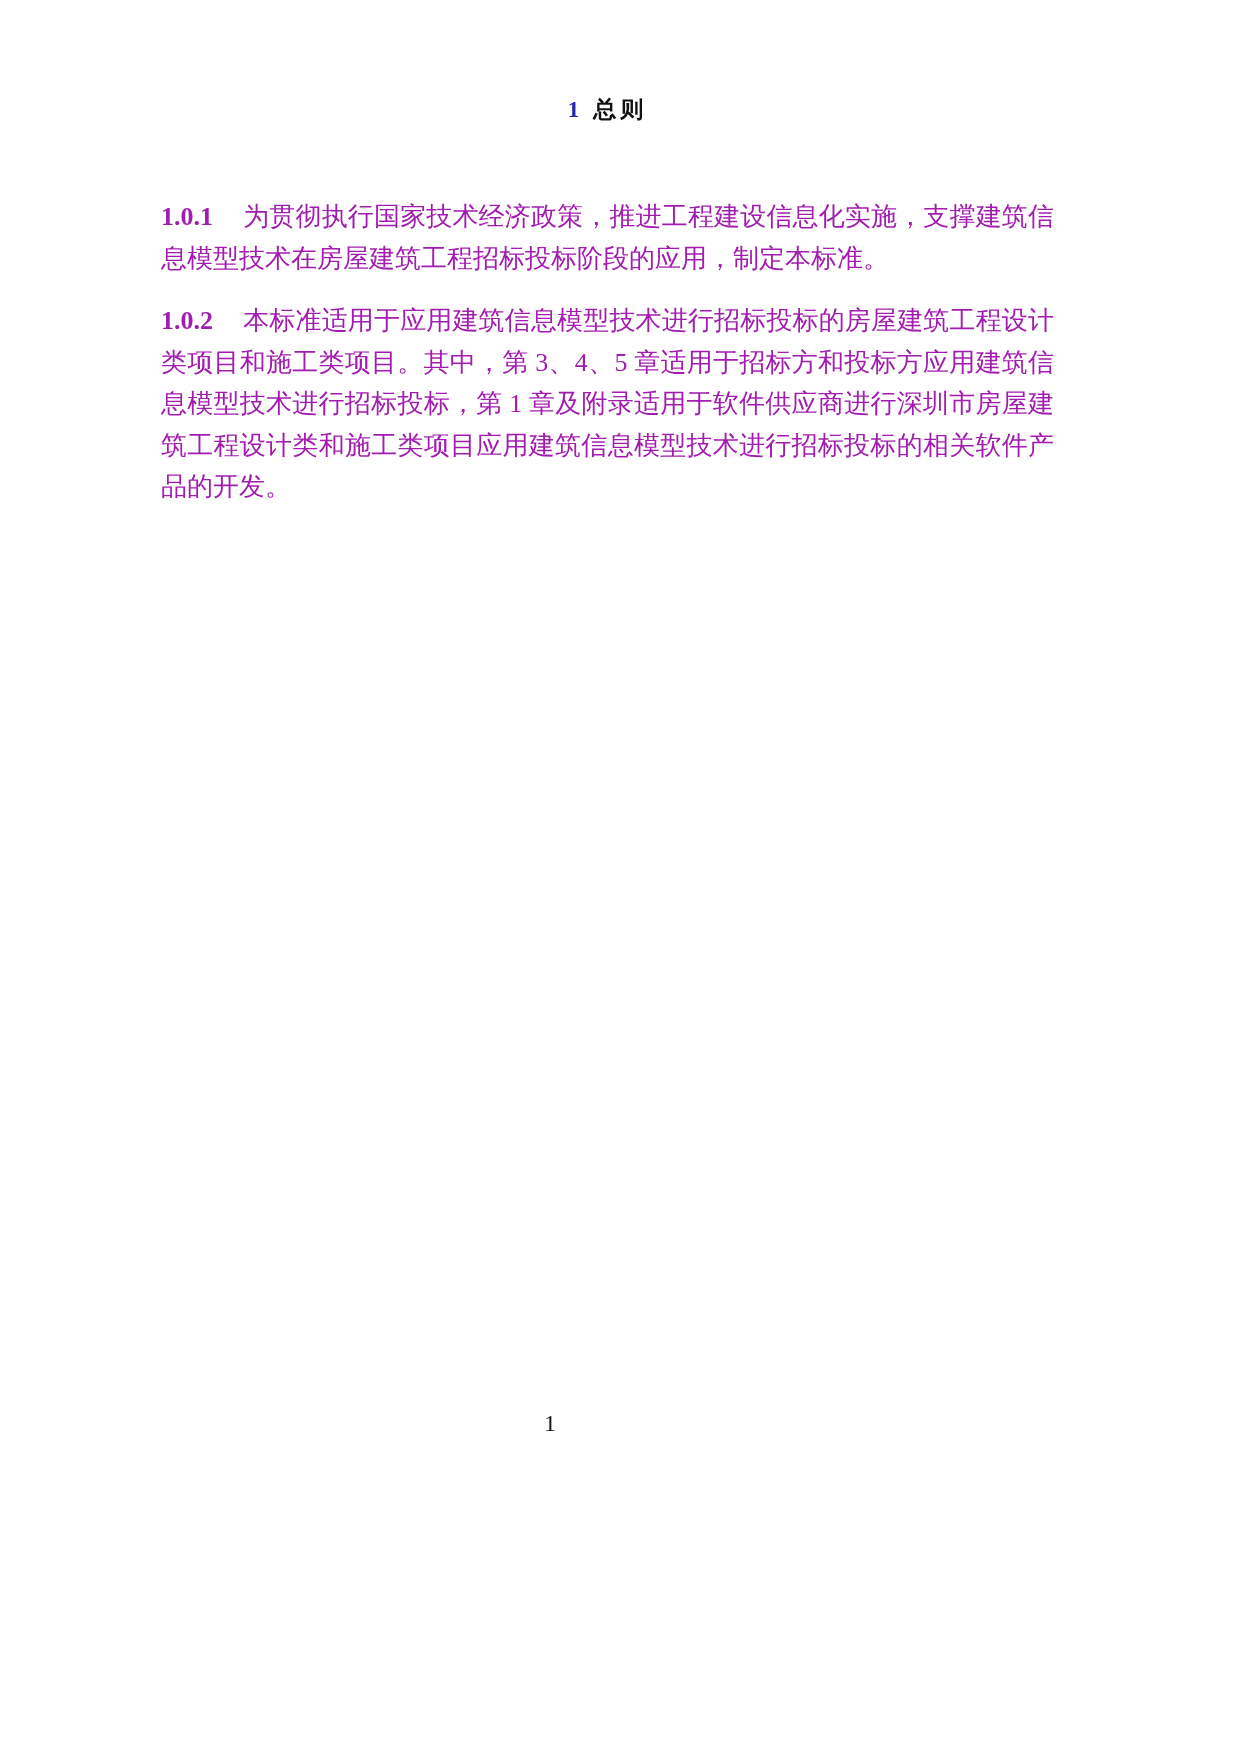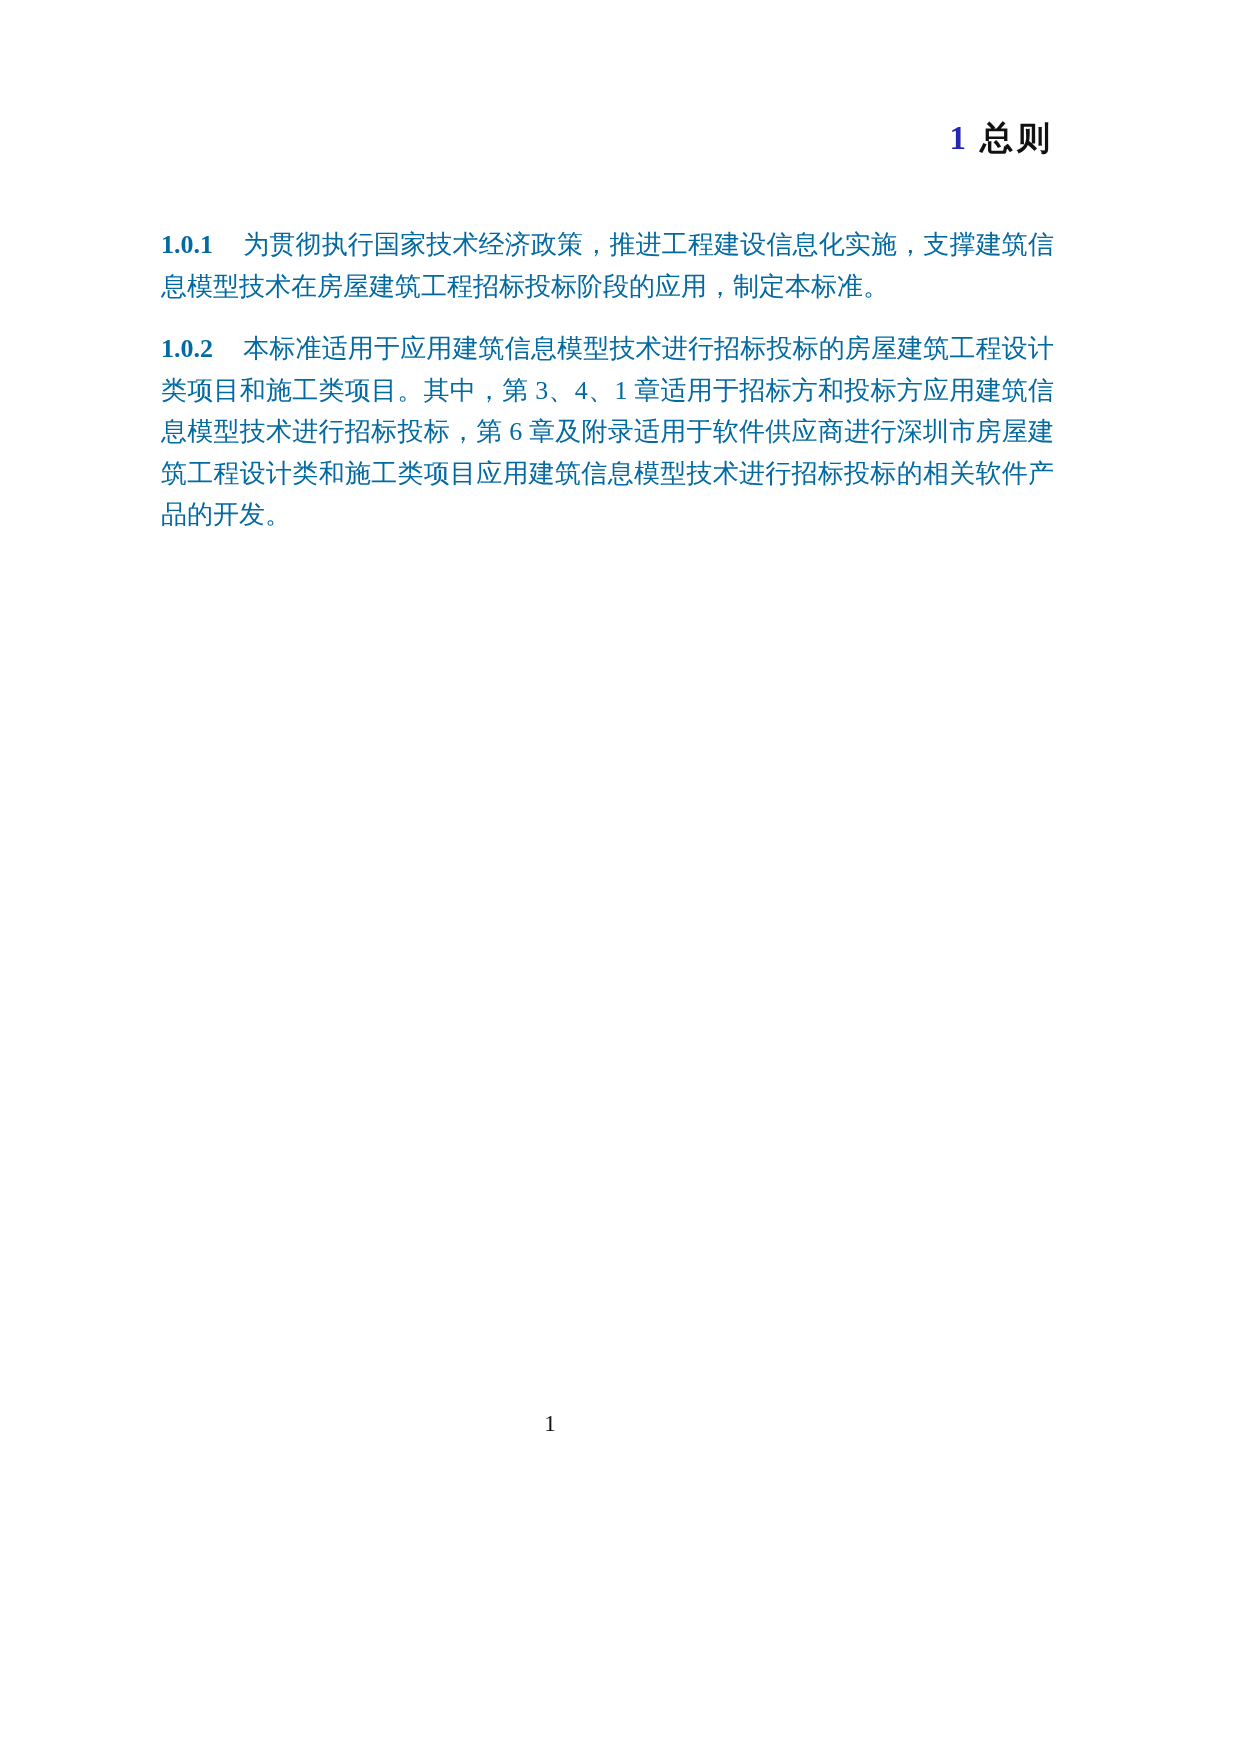--- a/index.html
+++ b/index.html
@@ -17,23 +17,23 @@
   }
 
   .content {
     position: absolute;
     left: 161px;
     top: 0;
     width: 893px;
   }
 
   .chapter-title {
-    margin-top: 120px;
-    text-align: right;
-    font-size: 33px;
+    margin-top: 92px;
+    text-align: center;
+    font-size: 23px;
     line-height: 36px;
     font-weight: bold;
     color: #111111;
   }
   .chapter-title .chapter-number {
     color: #2626b0;            
     margin-right: 14px;
     letter-spacing: 0;
   }
   .chapter-title .chapter-text {
@@ -42,21 +42,21 @@
 
   .clauses {
     margin-top: 68px;
   }
 
   .clause {
     font-size: 26px;
     line-height: 41.5px;
     text-align: justify;
     margin-bottom: 21px;
-    color: #0369a1;
+    color: #a21caf;
   }
   .clause .clause-number {
     font-weight: bold;
     margin-right: 30px;
     white-space: nowrap;
   }
 
   .footer-page-number {
     position: absolute;
     top: 1408px;
@@ -79,21 +79,21 @@
       <span class="chapter-number">1</span><span class="chapter-text">总则</span>
     </h1>
 
     <div class="clauses">
 
       <p class="clause">
         <span class="clause-number">1.0.1</span><span>为贯彻执行国家技术经济政策，推进工程建设信息化实施，支撑建筑信息模型技术在房屋建筑工程招标投标阶段的应用，制定本标准。</span>
       </p>
 
       <p class="clause">
-        <span class="clause-number">1.0.2</span><span>本标准适用于应用建筑信息模型技术进行招标投标的房屋建筑工程设计类项目和施工类项目。其中，第 3、4、1 章适用于招标方和投标方应用建筑信息模型技术进行招标投标，第 6 章及附录适用于软件供应商进行深圳市房屋建筑工程设计类和施工类项目应用建筑信息模型技术进行招标投标的相关软件产品的开发。</span>
+        <span class="clause-number">1.0.2</span><span>本标准适用于应用建筑信息模型技术进行招标投标的房屋建筑工程设计类项目和施工类项目。其中，第 3、4、5 章适用于招标方和投标方应用建筑信息模型技术进行招标投标，第 1 章及附录适用于软件供应商进行深圳市房屋建筑工程设计类和施工类项目应用建筑信息模型技术进行招标投标的相关软件产品的开发。</span>
       </p>
 
 
     </div>
 
   </div>
 
   <div class="footer-page-number">1</div>
 
 </div>

